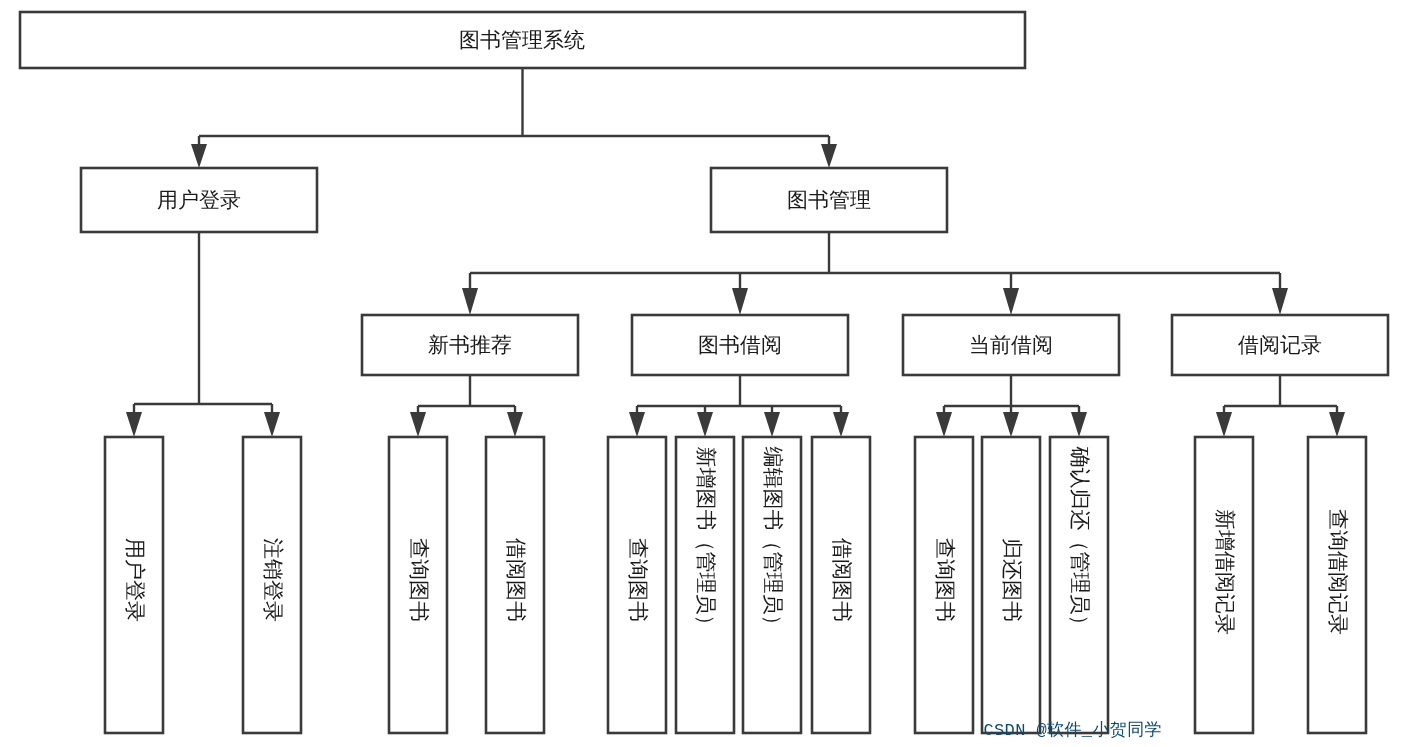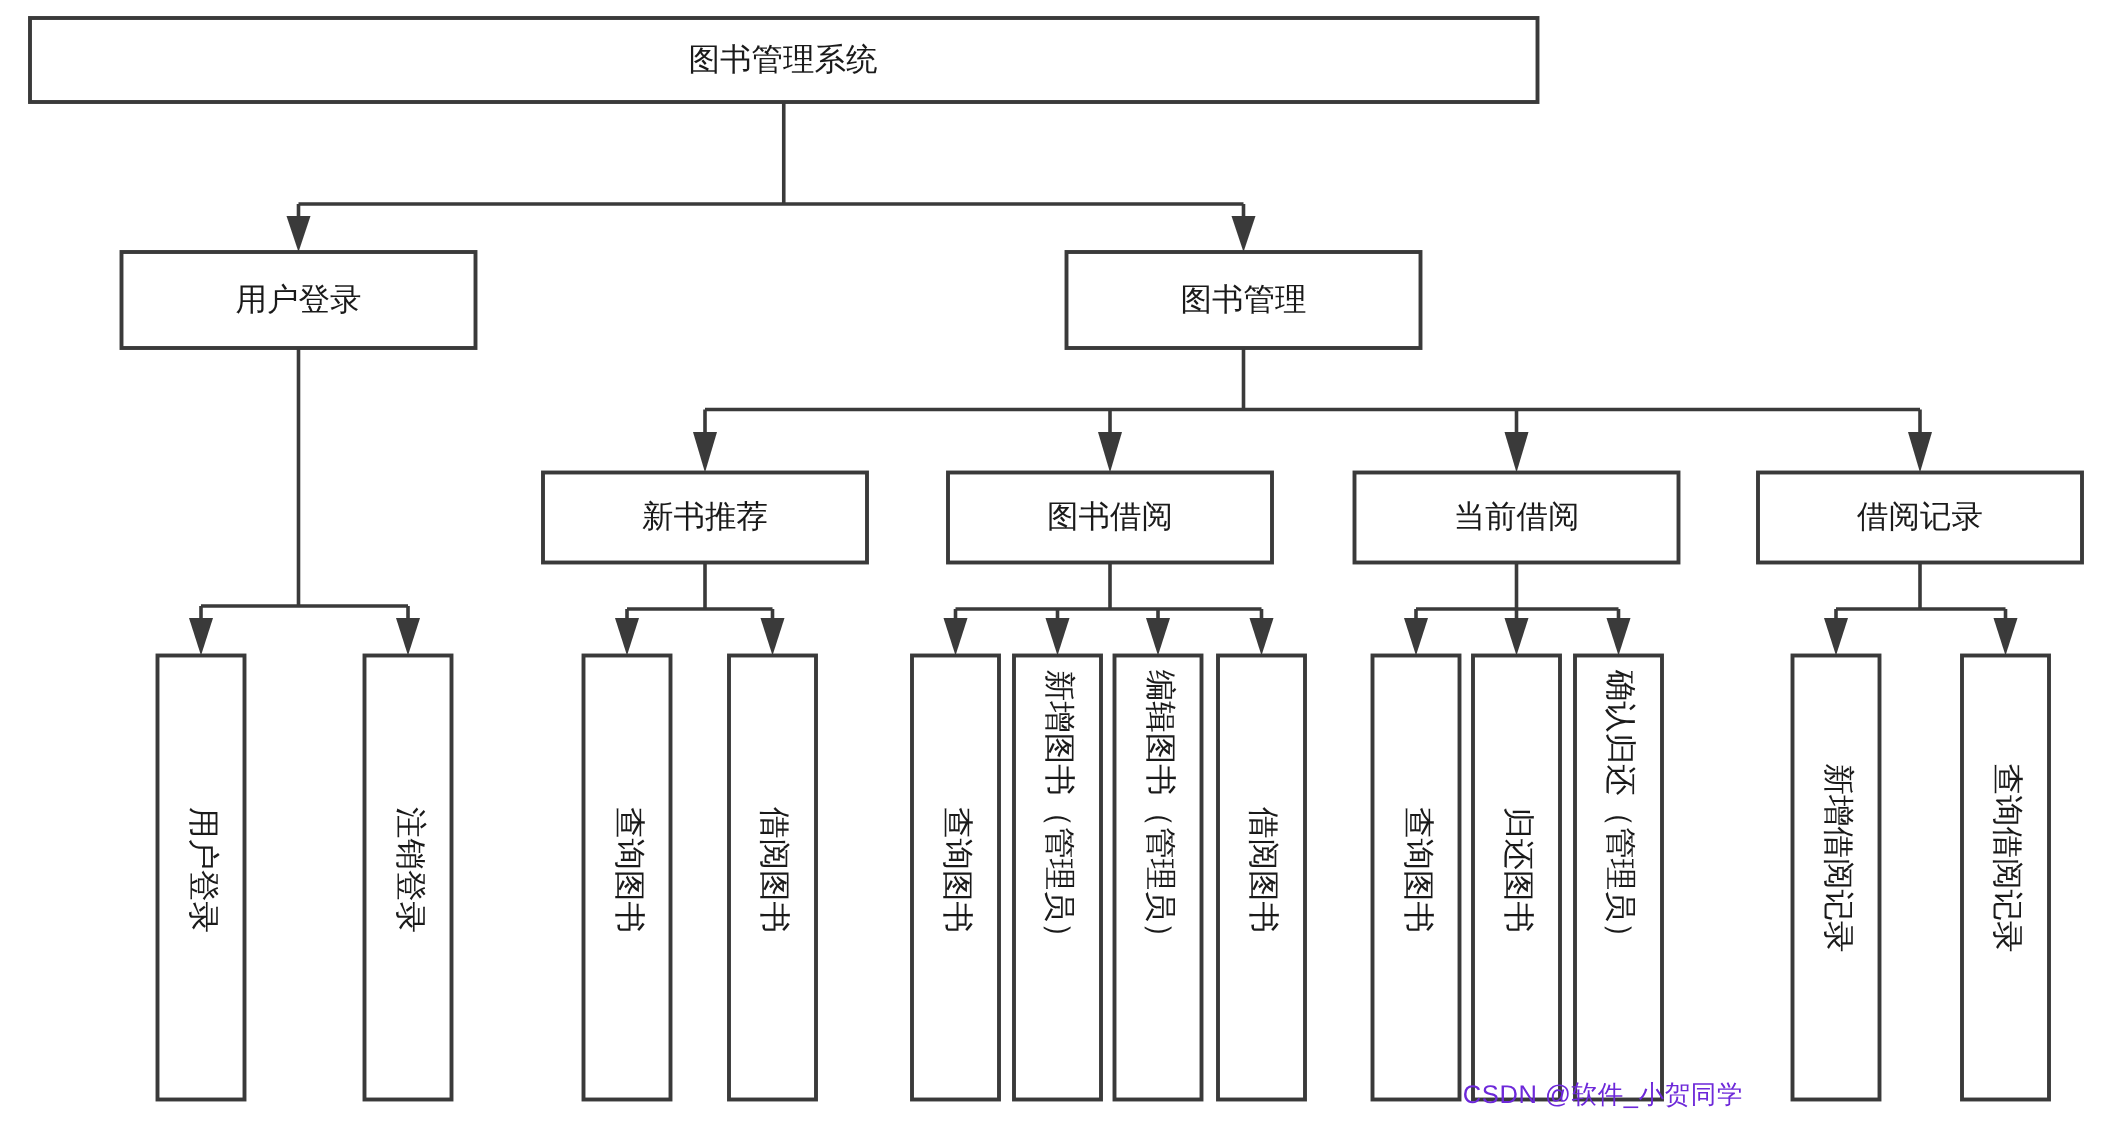--- a/index.html
+++ b/index.html
@@ -53,23 +53,23 @@
   .node-label-h {
     font-size: 21px;
   }
   .node-label-v {
     font-size: 21px;
   }
   .watermark {
     position: absolute;
     right: 8px;
     bottom: 6px;
-    font-family: Liberation Sans, sans-serif;
+    font-family: Liberation Mono, monospace;
     font-size: 17px;
-    color: #6d28d9;
+    color: #0c4a6e;
     letter-spacing: 0.4px;
     user-select: none;
     pointer-events: none;
     white-space: nowrap;
   }
 </style>
 </head>
 <body>
 
 <div id="diagram-root">

